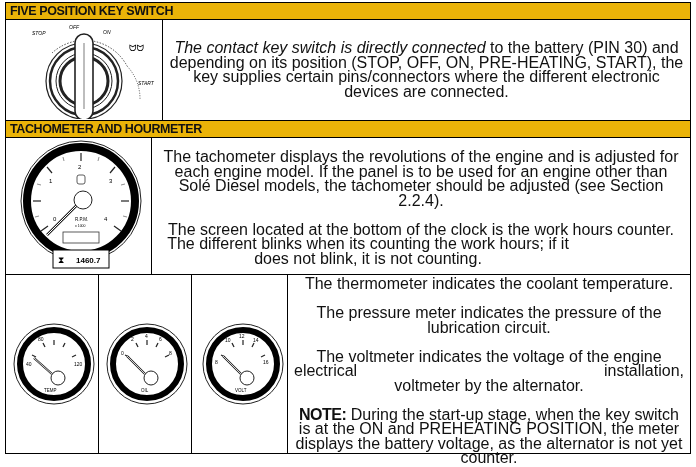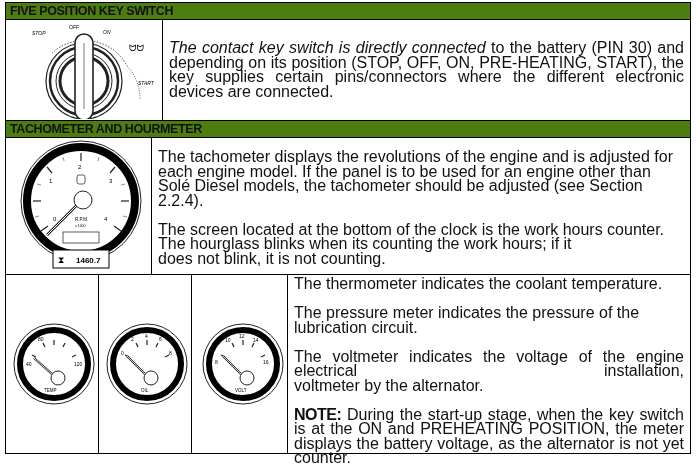--- a/index.html
+++ b/index.html
@@ -1,23 +1,23 @@
 <!DOCTYPE html>
 <html><head>
 <meta charset="utf-8">
 <style>
   html, body { margin:0; padding:0; background:#ffffff; }
   body { width:696px; height:467px; overflow:hidden; position:relative; font-family:"Liberation Sans", sans-serif; color:#111; }
   .tbl { position:absolute; left:5px; top:2px; width:686px; border:1.5px solid #000; box-sizing:border-box; }
-  .hdr { background:#4d7c0f; border-bottom:1.5px solid #000; font-weight:bold; font-size:12.5px; letter-spacing:-0.4px; padding:0 4px; height:16px; line-height:16px; text-transform:uppercase; }
+  .hdr { background:#eab308; border-bottom:1.5px solid #000; font-weight:bold; font-size:12.5px; letter-spacing:-0.4px; padding:0 4px; height:16px; line-height:16px; text-transform:uppercase; }
   .row { display:flex; border-bottom:1.5px solid #000; }
   .row:last-child { border-bottom:none; }
   .imgcell { border-right:1.5px solid #000; display:flex; align-items:center; justify-content:flex-end; box-sizing:border-box; }
   .txtcell { flex:1; font-size:16px; line-height:14.5px; padding:0 6px; box-sizing:border-box; }
-  .txtcell p { margin:0; }
+  .txtcell p { margin:0;text-align:center; }
   .gap { height:14.5px; }
   .justify { text-align:justify; }
   .italic-part { font-style:italic; }
   svg text { font-family:"Liberation Sans", sans-serif; }
 </style>
 </head>
 <body>
 
 <div class="tbl">
 
@@ -84,21 +84,21 @@
         <rect x="52" y="93" width="36" height="11" fill="#fff" stroke="#333" stroke-width="0.8"></rect>
         <rect x="42" y="111" width="56" height="18" fill="#fff" stroke="#000" stroke-width="1"></rect>
         <text x="47" y="124" font-size="9">⧗</text>
         <text x="65" y="124" font-size="8" font-weight="bold">1460.7</text>
       </svg>
     </div>
     <div class="txtcell" style="padding-top:12px;">
       <p>The tachometer displays the revolutions of the engine and is adjusted for each engine model. If the panel is to be used for an engine other than Solé Diesel models, the tachometer should be adjusted (see Section 2.2.4).</p>
       <div class="gap"></div>
       <p>The screen located at the bottom of the clock is the work hours counter.</p>
-      <p style="width:420px;">The hourglass blinks when its counting the work hours; if it does not blink, it is not counting.</p>
+      <p style="width:420px;">The different blinks when its counting the work hours; if it does not blink, it is not counting.</p>
     </div>
   </div>
 
   <div class="row" style="height:178px;">
     <div class="imgcell" style="width:93px;">
       <svg width="88" height="88" viewBox="0 0 88 88">
         <circle cx="44" cy="44" r="40" fill="none" stroke="#222" stroke-width="1"></circle>
         <circle cx="44" cy="44" r="34" fill="none" stroke="#000" stroke-width="6"></circle>
         <g stroke="#222" stroke-width="1.2">
           <line x1="22" y1="35" x2="26" y2="37"></line>

